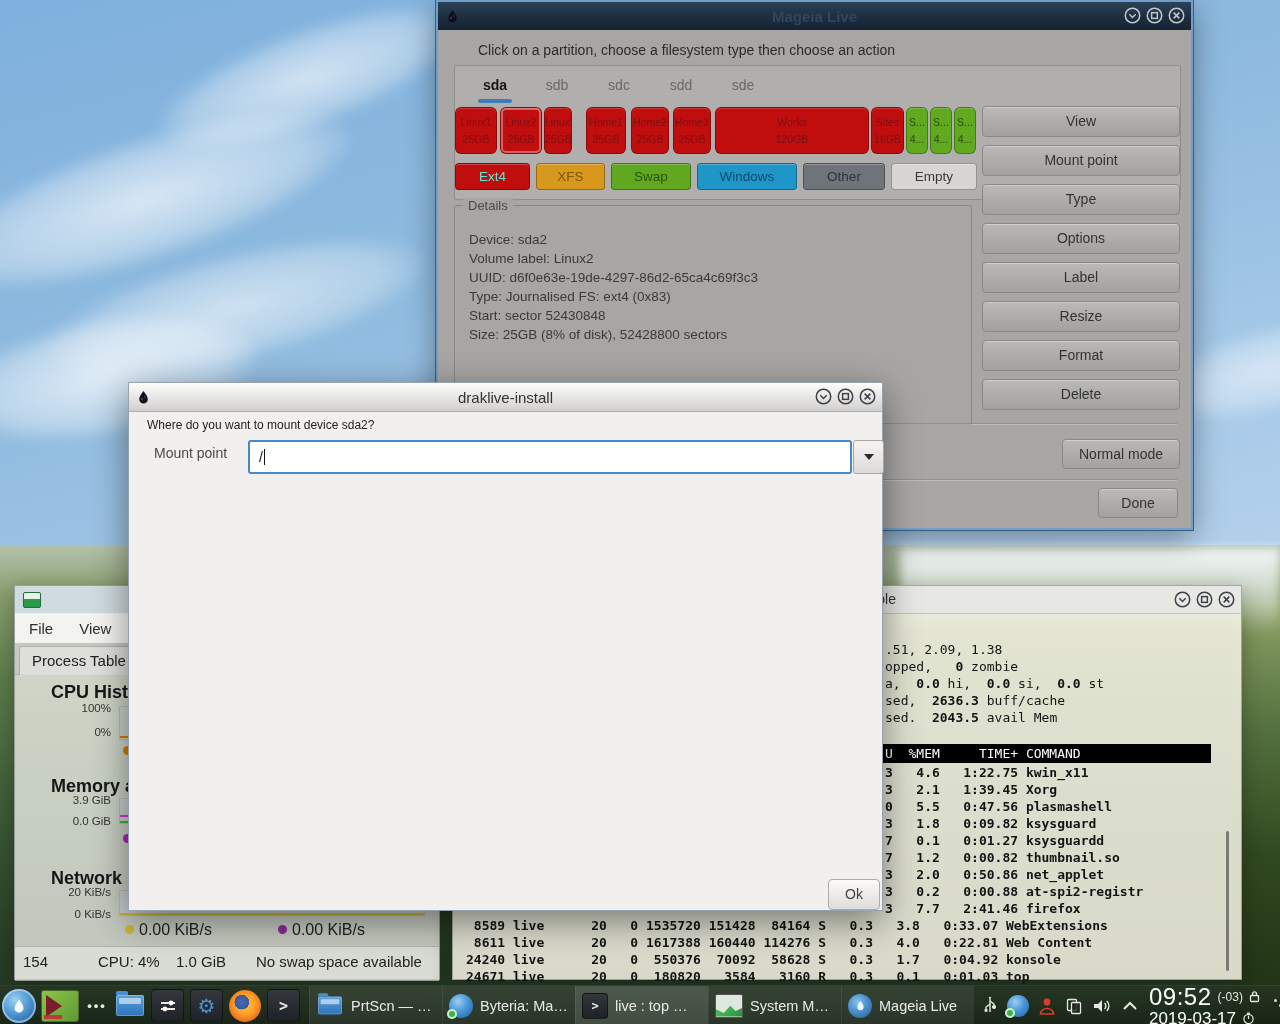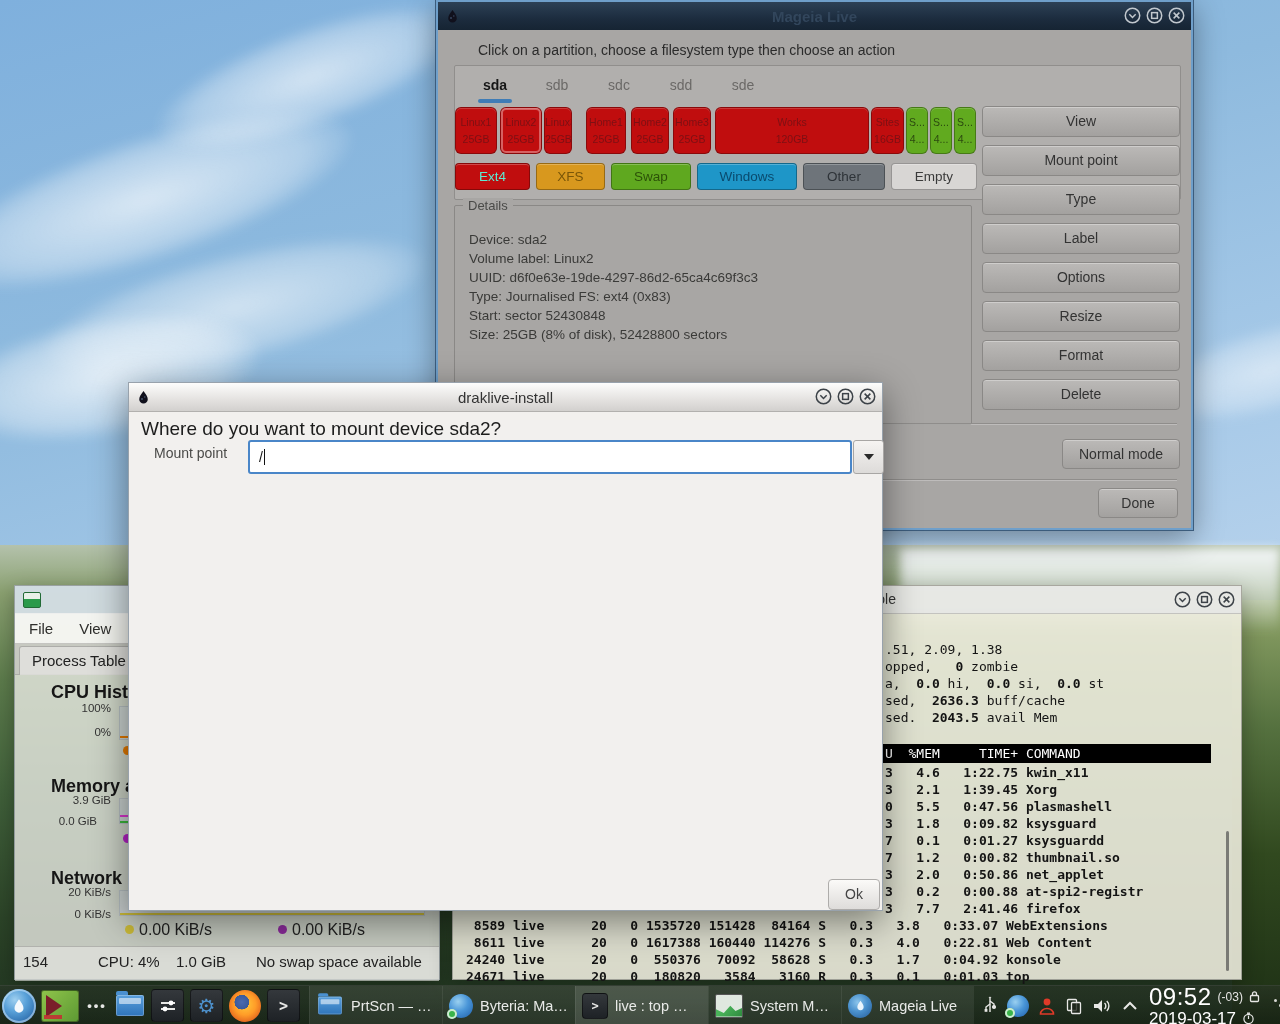--- a/index.html
+++ b/index.html
@@ -56,21 +56,21 @@
   .pm-sep{position:absolute;left:14px;right:14px;height:1px;background:#8f8d8b;box-shadow:0 1px 0 rgba(255,255,255,.25);}
   #pm-normal{position:absolute;left:624px;top:437px;width:118px;height:30px;}
   #pm-done{position:absolute;left:660px;top:486px;width:80px;height:30px;}
   #pm-normal .pm-btn,#pm-done .pm-btn{margin:0;width:100%;height:100%;}
   
   #dlg{left:128px;top:382px;width:755px;height:529px;background:#f2f0ee;
     border:1px solid #98a2ac;box-shadow:0 10px 34px rgba(0,0,0,.45);}
   #dlg-titlebar{background:linear-gradient(180deg,#fdfdfc 0%,#e6e4e2 55%,#d2d0ce 100%);
     border-bottom:1px solid #b2b0ae;}
   #dlg-title{color:#333;}
-  #dlg-question{position:absolute;left:12px;top:35px;font-size:19px;color:#1c1c1c;}
+  #dlg-question{position:absolute;left:18px;top:35px;font-size:12px;color:#1c1c1c;}
   #dlg-label{position:absolute;left:25px;top:62px;font-size:14px;color:#4a4a48;}
   #dlg-input{position:absolute;left:119px;top:57px;width:604px;height:34px;background:#fff;
     border:2px solid #4a86c8;border-radius:3px;box-sizing:border-box;font-size:14px;color:#111;
     line-height:30px;padding-left:9px;cursor:text;}
   .caret{display:inline-block;width:1px;height:16px;background:#111;vertical-align:-3px;margin-left:1px;}
   #dlg-dropbtn{position:absolute;left:724px;top:57px;width:31px;height:34px;box-sizing:border-box;
     background:linear-gradient(180deg,#f6f4f2,#dddbd9);border:1px solid #a8a6a4;border-radius:3px;
     display:flex;align-items:center;justify-content:center;cursor:pointer;}
   .down-arrow{width:0;height:0;border-left:5px solid transparent;border-right:5px solid transparent;
     border-top:6px solid #2a2a2a;}
@@ -209,21 +209,21 @@
     <div class="sm-h" style="top:96px">CPU History</div>
     <div class="sm-ax" style="left:30px;top:116px">100%</div>
     <div class="sm-ax" style="left:30px;top:140px">0%</div>
     <div class="sm-plot" style="top:120px;height:34px">
       <div style="position:absolute;left:0;right:0;bottom:1px;height:2px;background:#e07800"></div>
     </div>
     <div class="sm-dot" style="left:108px;top:160px;background:#e07800"></div>
 
     <div class="sm-h" style="top:190px">Memory and Swap History</div>
     <div class="sm-ax" style="left:30px;top:208px">3.9 GiB</div>
-    <div class="sm-ax" style="left:16px;top:229px">0.0 GiB</div>
+    <div class="sm-ax" style="left:30px;top:229px">0.0 GiB</div>
     <div class="sm-plot" style="top:212px;height:26px">
       <div style="position:absolute;left:0;right:0;bottom:6px;height:2px;background:#d434c8"></div>
       <div style="position:absolute;left:0;right:0;bottom:0;height:2px;background:#3ab43a"></div>
     </div>
     <div class="sm-dot" style="left:108px;top:248px;background:#b020c0"></div>
 
     <div class="sm-h" style="top:282px">Network History</div>
     <div class="sm-ax" style="left:30px;top:300px">20 KiB/s</div>
     <div class="sm-ax" style="left:30px;top:322px">0 KiB/s</div>
     <div class="sm-plot" style="top:304px;height:26px">
@@ -361,22 +361,22 @@
           <div>UUID: d6f0e63e-19de-4297-86d2-65ca4c69f3c3</div>
           <div>Type: Journalised FS: ext4 (0x83)</div>
           <div>Start: sector 52430848</div>
           <div>Size: 25GB (8% of disk), 52428800 sectors</div>
         </div>
     </div>
     <div id="pm-actions">
         <div class="pm-btn">View</div>
         <div class="pm-btn">Mount point</div>
         <div class="pm-btn">Type</div>
+        <div class="pm-btn">Options</div>
         <div class="pm-btn">Label</div>
-        <div class="pm-btn">Options</div>
         <div class="pm-btn">Resize</div>
         <div class="pm-btn">Format</div>
         <div class="pm-btn">Delete</div>
       </div>
     <div class="pm-sep" style="top:421px"></div>
     <div id="pm-normal">
         <div class="pm-btn">Normal mode</div>
       </div>
     <div class="pm-sep" style="top:477px"></div>
     <div id="pm-done">

